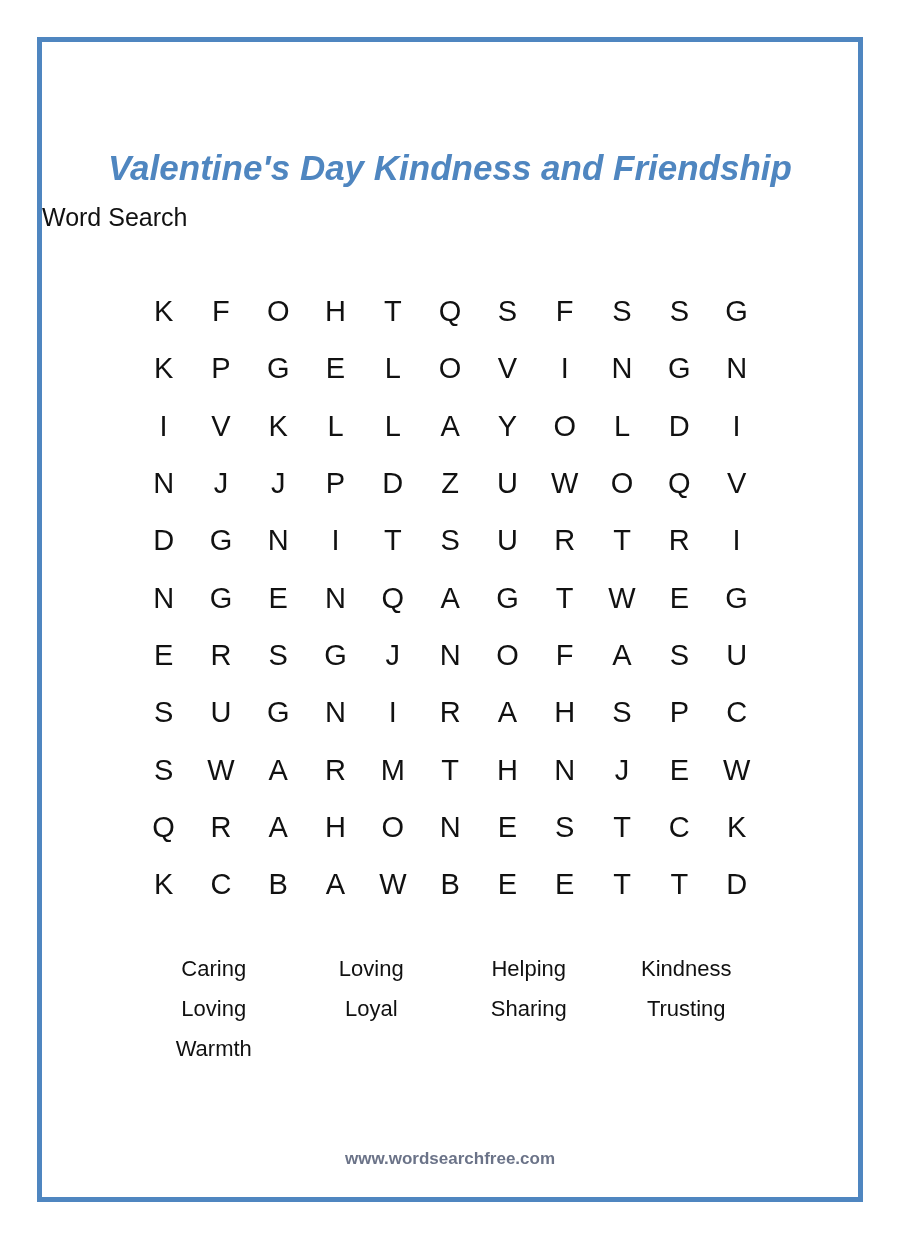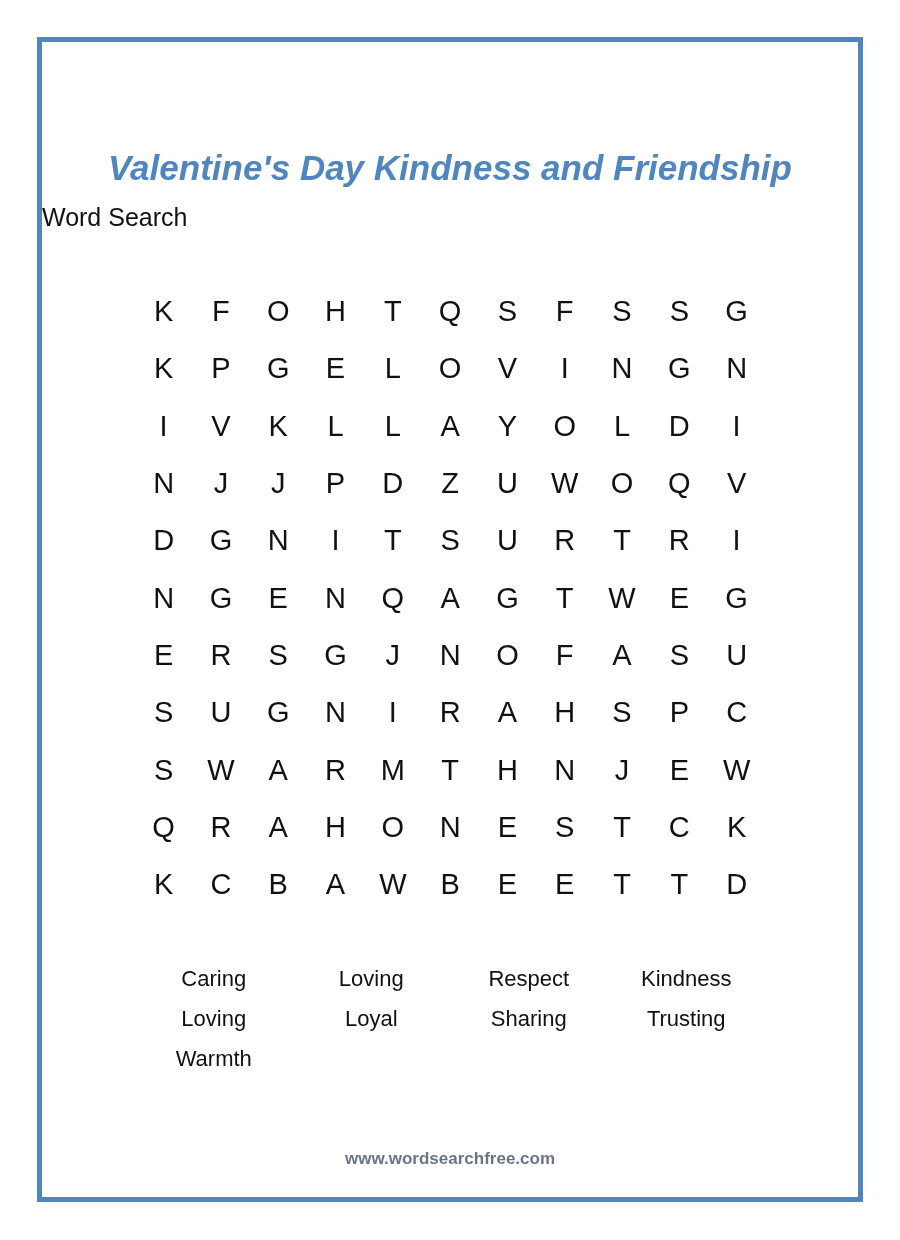--- a/index.html
+++ b/index.html
@@ -21,21 +21,21 @@
     display: grid; grid-template-columns: repeat(11, 57.3px); grid-auto-rows: 57.3px;
   }
   .cell {
     display: flex; align-items: center; justify-content: center;
     font-size: 29px; color: #111;
   }
   .words {
     position: absolute; left: 135px; top: 952px;
     display: grid; grid-template-columns: repeat(4, 157.5px); grid-auto-rows: 40px;
   }
-  .word { text-align: center; font-size: 22px; color: #111; line-height: 34px; margin-top: 10px; }
+  .word { text-align: center; font-size: 22px; color: #111; line-height: 34px; }
   .footer {
     position: absolute; left: 0; right: 0; top: 1149px; text-align: center;
     font-size: 17px; color: #6b7388; font-weight: bold;
   }
 </style>
 </head>
 <body>
 
 <div class="frame"></div>
 
@@ -162,21 +162,21 @@
     <div class="cell">E</div>
     <div class="cell">E</div>
     <div class="cell">T</div>
     <div class="cell">T</div>
     <div class="cell">D</div>
   </div>
 
 <div class="words" id="words">
     <div class="word">Caring</div>
     <div class="word">Loving</div>
-    <div class="word">Respect</div>
+    <div class="word">Helping</div>
     <div class="word">Kindness</div>
     <div class="word">Loving</div>
     <div class="word">Loyal</div>
     <div class="word">Sharing</div>
     <div class="word">Trusting</div>
     <div class="word">Warmth</div>
   </div>
 
 <div class="footer">www.wordsearchfree.com</div>
 

